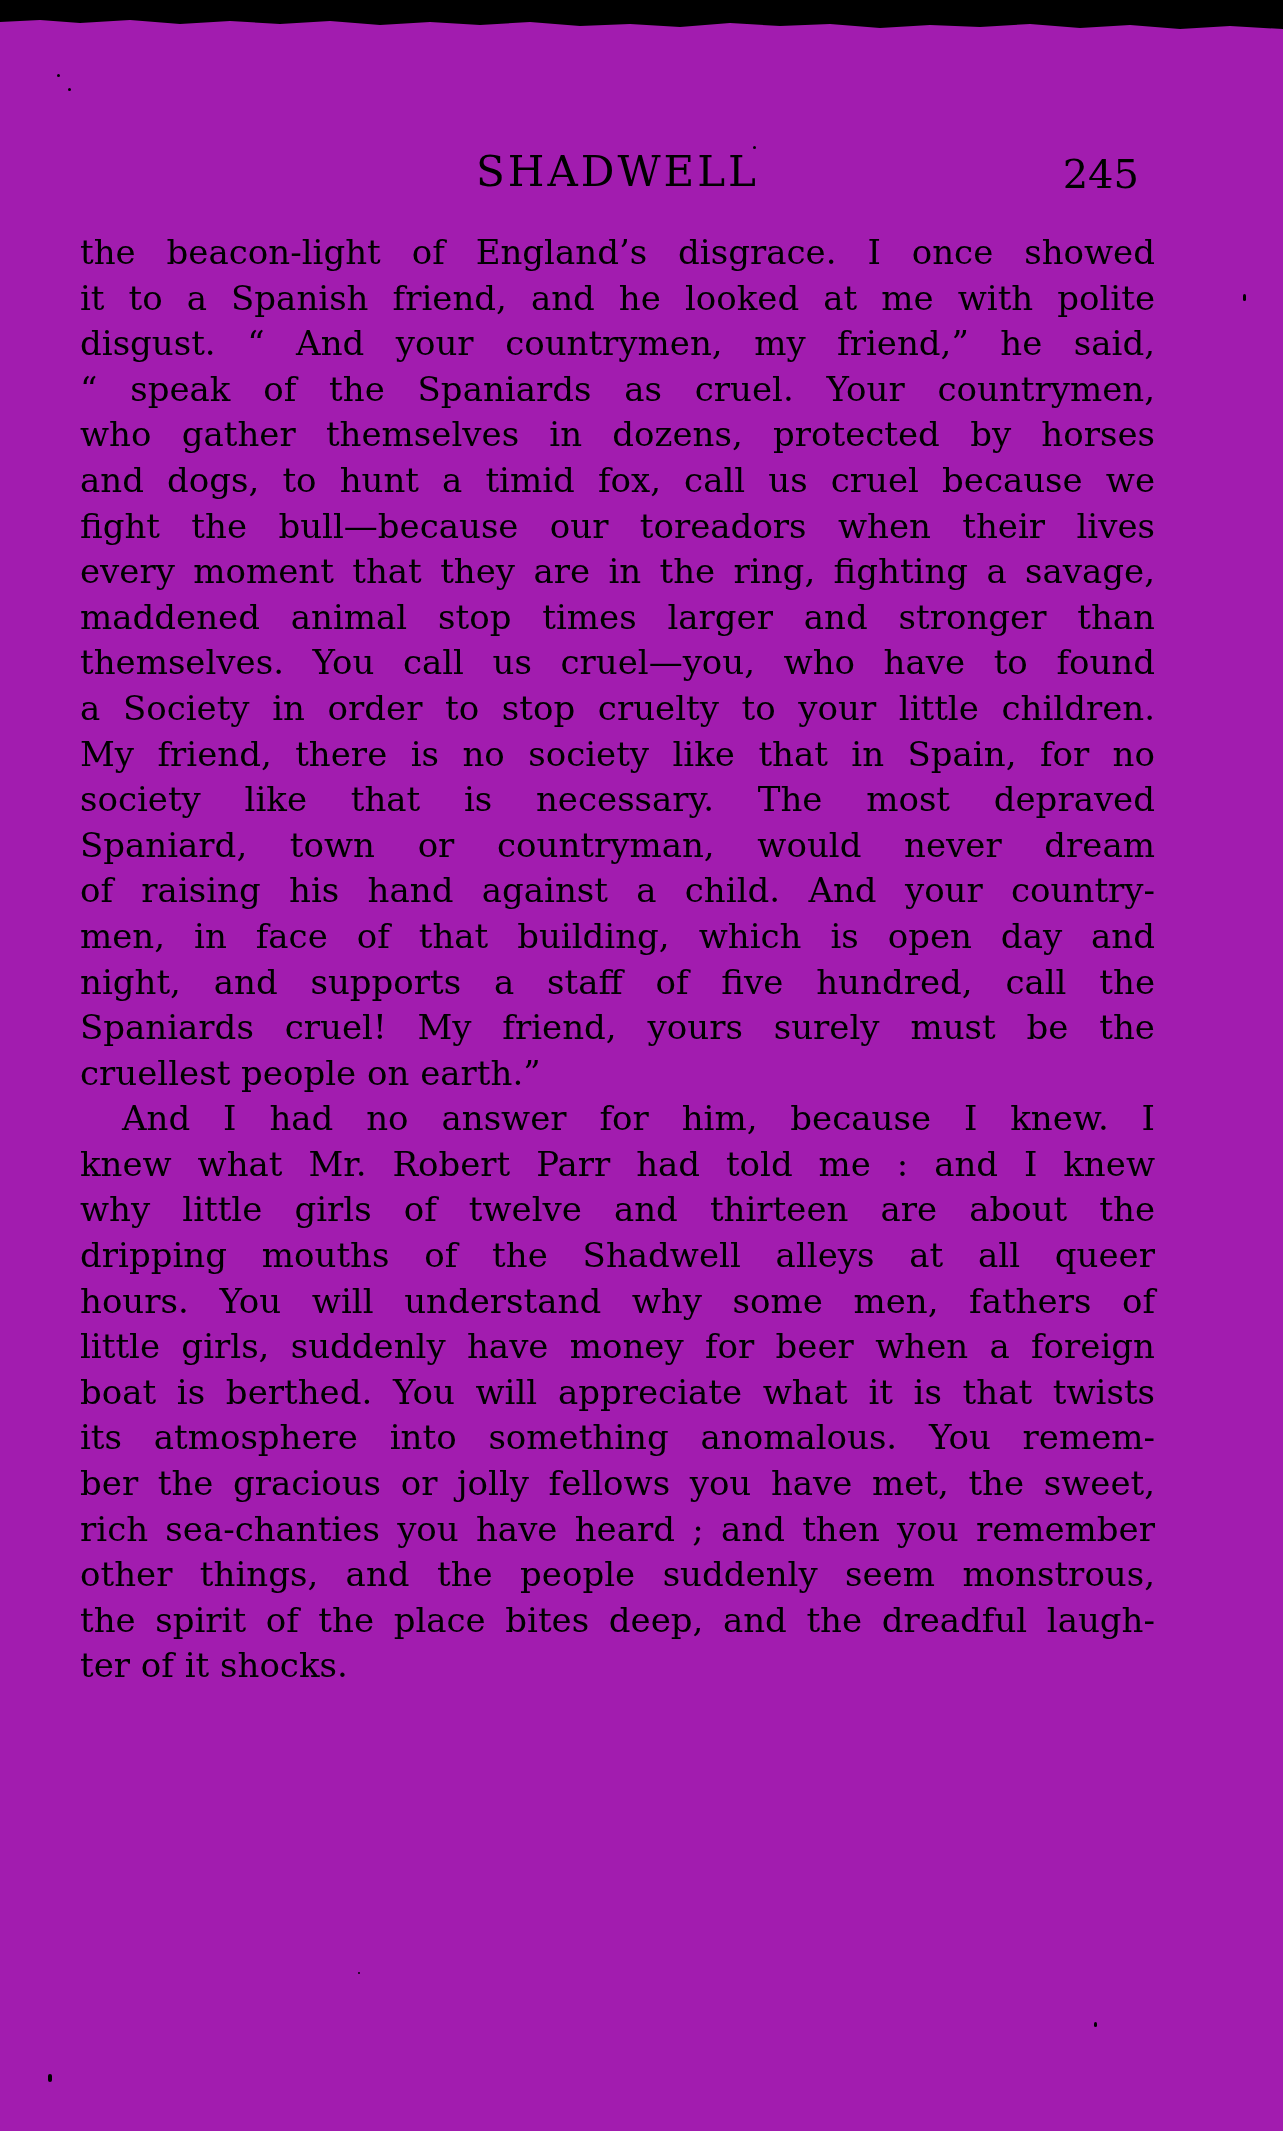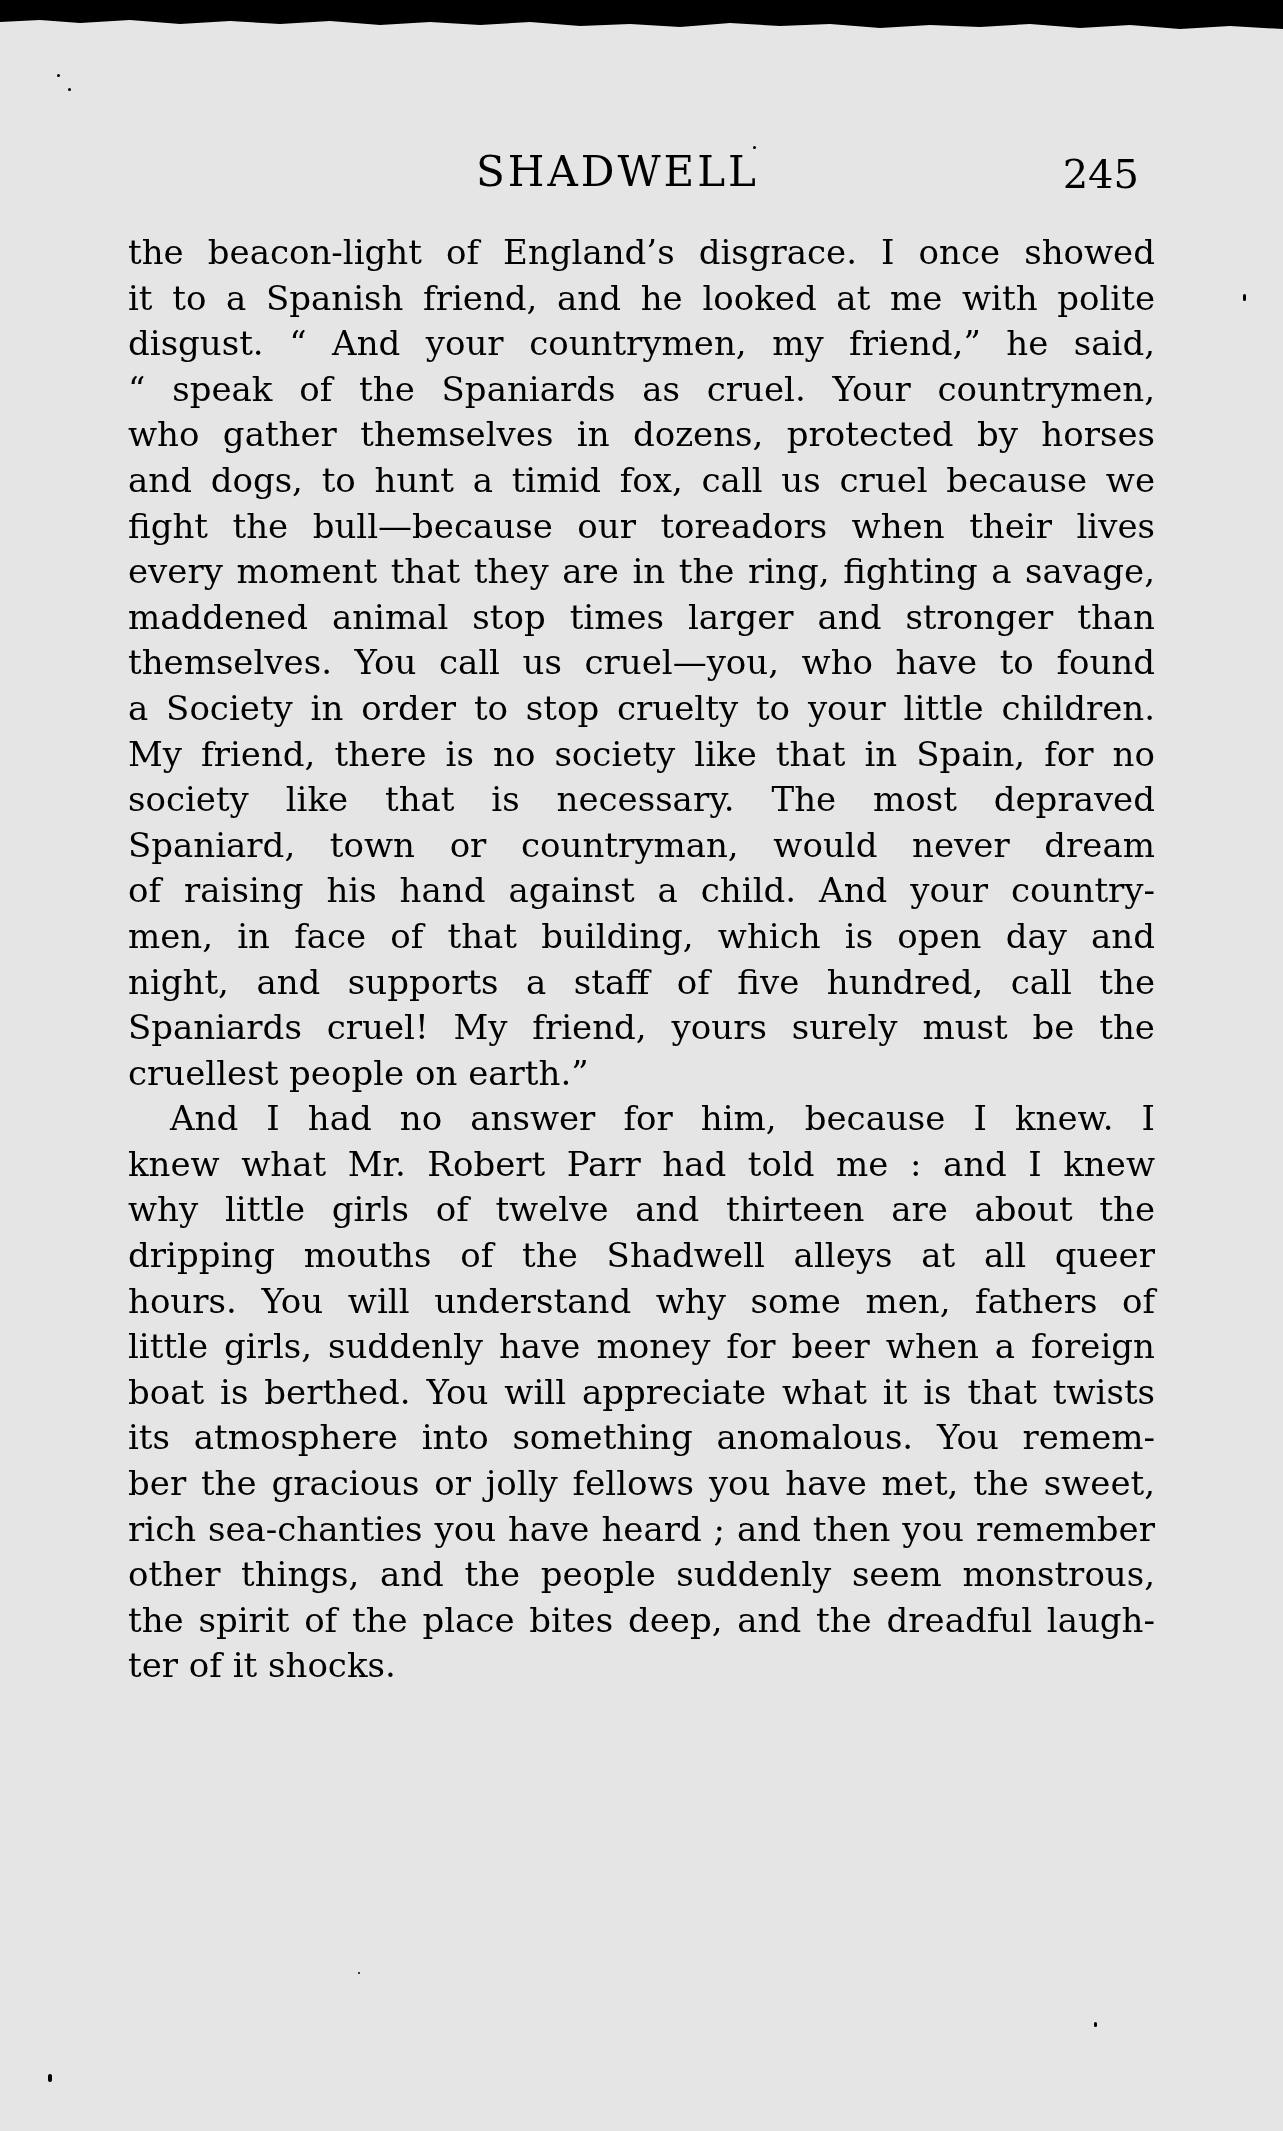--- a/index.html
+++ b/index.html
@@ -4,21 +4,21 @@
 <style>
   html, body {
     margin: 0;
     padding: 0;
     background: #ffffff;
   }
   .page {
     position: relative;
     width: 1283px;
     height: 2131px;
-    background: #e5e5e5;
+    background: #a21caf;
     overflow: hidden;
     font-family: "DejaVu Serif", "Liberation Serif", serif;
     color: #000000;
   }
   
   .top-edge {
     position: absolute;
     top: 0;
     left: 0;
     width: 1283px;
@@ -55,21 +55,20 @@
     left: 80px;
     width: 1075px;
     font-size: 34px;
     line-height: 45.6px;
   }
   .para { margin: 0; }
   .line {
     text-align: justify;
     text-align-last: justify;
     white-space: normal;
-    margin-left: 48px;
   }
   .line.last {
     text-align: justify;
     text-align-last: left;
   }
   .para.indent .line:first-child {
     text-indent: 42px;
   }
   .speck {
     position: absolute;

